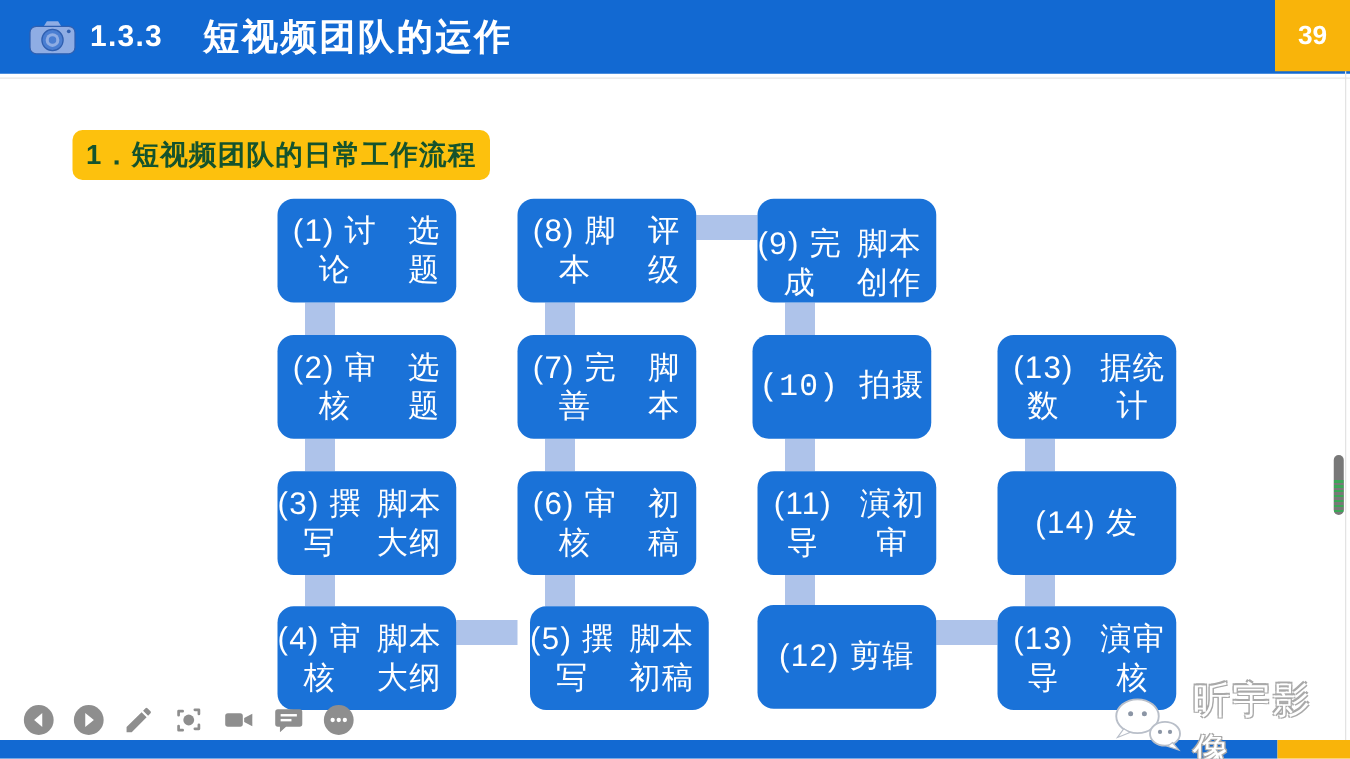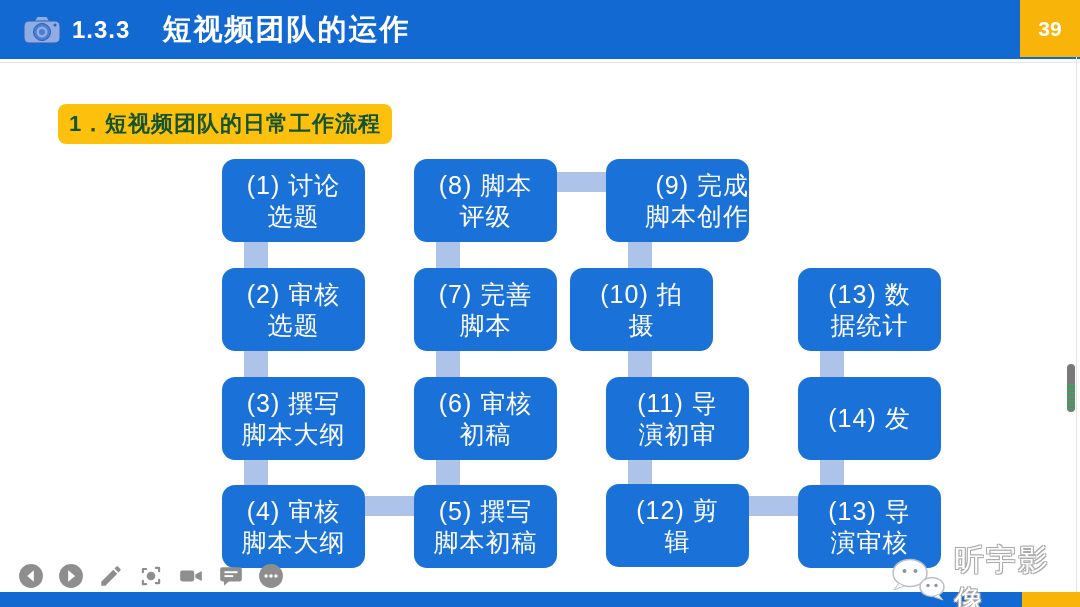--- a/index.html
+++ b/index.html
@@ -26,21 +26,21 @@
     position:absolute;left:58px;top:104px;width:334px;height:40px;
     background:#fdc10d;border-radius:8px;color:#14532d;
     display:flex;align-items:center;justify-content:center;
     font-size:22px;font-weight:600;letter-spacing:1px;
   }
   
   .flow-grid{position:absolute;left:0;top:0;width:1080px;height:607px;}
   .connector{position:absolute;background:#aec3ea;z-index:1;}
   .flow-box{
     position:absolute;width:143px;height:83px;background:#1a72d8;border-radius:13px;
-    color:#fff;display:flex;flex-direction:column;align-items:center;justify-content:center;
+    color:#fff;display:flex;flex-direction:row;align-items:center;justify-content:center;
     font-size:25px;line-height:31px;text-align:center;z-index:2;letter-spacing:1px;
   }
   
   .toolbar{
     position:absolute;left:18px;top:562px;height:28px;
     display:flex;align-items:center;gap:14px;z-index:4;
   }
   .tb-btn{width:26px;height:26px;display:flex;align-items:center;justify-content:center;cursor:pointer;}
   
   .watermark{
@@ -110,41 +110,41 @@
       <div>选题</div>
     </div>
     <div class="flow-box" style="left: 222px; top: 377px;">
       <div>(3) 撰写</div>
       <div>脚本大纲</div>
     </div>
     <div class="flow-box" style="left: 222px; top: 485px;">
       <div>(4) 审核</div>
       <div>脚本大纲</div>
     </div>
-    <div class="flow-box" style="left: 414px; top: 485px;">
+    <div class="flow-box" style="left: 424px; top: 485px;">
       <div>(5) 撰写</div>
       <div>脚本初稿</div>
     </div>
     <div class="flow-box" style="left: 414px; top: 377px;">
       <div>(6) 审核</div>
       <div>初稿</div>
     </div>
     <div class="flow-box" style="left: 414px; top: 268px;">
       <div>(7) 完善</div>
       <div>脚本</div>
     </div>
     <div class="flow-box" style="left: 414px; top: 159px;">
       <div>(8) 脚本</div>
       <div>评级</div>
     </div>
     <div class="flow-box" style="left: 606px; top: 159px; align-items: flex-end;">
       <div>(9) 完成</div>
       <div>脚本创作</div>
     </div>
-    <div class="flow-box" style="left: 570px; top: 268px;">
+    <div class="flow-box" style="left: 602px; top: 268px; font-family: Liberation Mono, monospace;">
       <div>(10) 拍</div>
       <div>摄</div>
     </div>
     <div class="flow-box" style="left: 606px; top: 377px;">
       <div>(11) 导</div>
       <div>演初审</div>
     </div>
     <div class="flow-box" style="left: 606px; top: 484px;">
       <div>(12) 剪</div>
       <div>辑</div>

